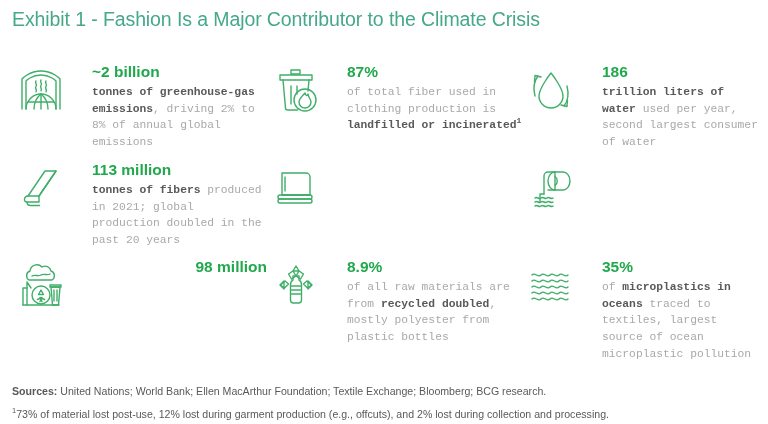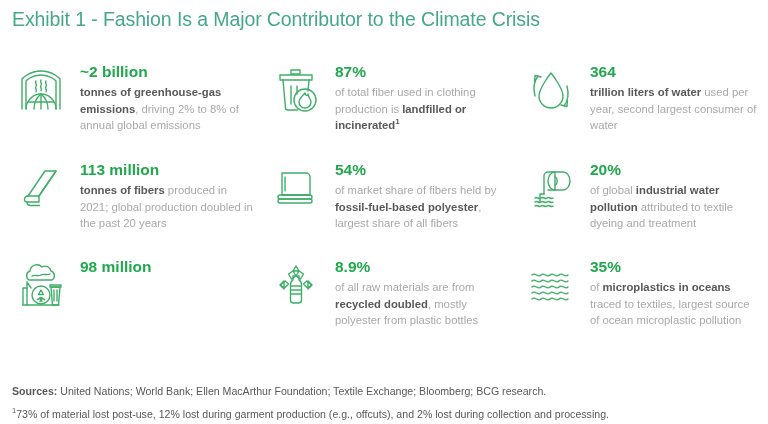--- a/index.html
+++ b/index.html
@@ -35,21 +35,22 @@
     left: 12px;
     top: 62px;
     width: 748px;
     display: grid;
     grid-template-columns: 255px 255px 238px;
     grid-template-rows: 98px 97px 100px;
   }
   .stat {
     display: flex;
     align-items: flex-start;
-    gap: 10px;
+    gap: 22px;
+    justify-content: space-between;
   }
   .stat-icon {
     width: 58px;
     min-width: 58px;
     height: 58px;
     display: flex;
     align-items: flex-start;
     justify-content: center;
     padding-top: 2px;
     box-sizing: border-box;
@@ -66,20 +67,21 @@
     color: #21a84d;
     line-height: 1.18;
     margin-bottom: 3px;
     white-space: nowrap;
   }
   .stat-text {
     font-size: 11.3px;
     line-height: 1.47;
     color: #a7a9ac;
     max-width: 175px;
+    font-family: Liberation Mono, monospace;
   }
   .stat-text .em {
     color: #58595b;
     font-weight: bold;
   }
   .stat-text sup {
     font-size: 8px;
     vertical-align: super;
     line-height: 0;
   }
@@ -158,21 +160,21 @@
       <div class="stat-icon">
         <svg width="52" height="52" viewBox="0 0 52 52" fill="none" stroke="#3fae68" stroke-width="1.4" stroke-linecap="round" stroke-linejoin="round">
           <path d="M26 9 C26 9 38 24 38 32 a12 12 0 0 1 -24 0 C14 24 26 9 26 9 z"></path>
           <path d="M10 32 C8 24 9 17 13 12"></path>
           <path d="M9.5 18 L10 11.5 L16 13"></path>
           <path d="M42 22 c2 8 1 15 -3 20"></path>
           <path d="M42.5 36 L42 42.5 L36 41"></path>
         </svg>
       </div>
       <div class="stat-body">
-        <div class="stat-figure">364</div>
+        <div class="stat-figure">186</div>
         <div class="stat-text"><span class="em">trillion liters of water</span><span> used per year, second largest consumer of water</span></div>
       </div>
     </div>
 
     <div class="stat">
       <div class="stat-icon">
         <svg width="52" height="52" viewBox="0 0 52 52" fill="none" stroke="#3fae68" stroke-width="1.4" stroke-linecap="round" stroke-linejoin="round">
           <path d="M13 34 L30 9 h11 L24 34 z"></path>
           <path d="M24 34 L41 9"></path>
           <path d="M13 34 c-4 0 -5 6 -1 6 h12 l0 -6"></path>
@@ -187,43 +189,35 @@
 
     <div class="stat">
       <div class="stat-icon">
         <svg width="52" height="52" viewBox="0 0 52 52" fill="none" stroke="#3fae68" stroke-width="1.4" stroke-linecap="round" stroke-linejoin="round">
           <path d="M12 11 h24 a4 4 0 0 1 4 4 v18 h-28 z"></path>
           <path d="M12 33 h28"></path>
           <path d="M10 33 h30 a2 2 0 0 1 0 4 h-30 a2 2 0 0 1 0 -4 z"></path>
           <path d="M10 37 h30 a2 2 0 0 1 0 4 h-30 a2 2 0 0 1 0 -4 z"></path>
           <path d="M15 15 v14"></path>
         </svg>
-      </div>
-      <div class="stat-body">
-        <div class="stat-figure">54%</div>
-        <div class="stat-text"><span>of market share of fibers held by </span><span class="em">fossil-fuel-based polyester</span><span>, largest share of all fibers</span></div>
       </div>
     </div>
 
     <div class="stat">
       <div class="stat-icon">
         <svg width="52" height="52" viewBox="0 0 52 52" fill="none" stroke="#3fae68" stroke-width="1.4" stroke-linecap="round" stroke-linejoin="round">
           <path d="M30 10 h8 a7 9 0 0 1 0 18 h-8"></path>
           <path d="M30 10 a7 9 0 0 0 0 18"></path>
           <path d="M30 14.5 a4 5 0 0 1 0 9"></path>
           <path d="M23 28 h7 v-18 h-7 a4 4 0 0 0 -4 4 v18"></path>
           <path d="M19 32 h-4 v8"></path>
           <path d="M10 36 c2 -2 4 2 6 0 c2 -2 4 2 6 0 c2 -2 4 2 6 0"></path>
           <path d="M10 40 c2 -2 4 2 6 0 c2 -2 4 2 6 0 c2 -2 4 2 6 0"></path>
           <path d="M10 44 c2 -2 4 2 6 0 c2 -2 4 2 6 0 c2 -2 4 2 6 0"></path>
         </svg>
-      </div>
-      <div class="stat-body">
-        <div class="stat-figure">20%</div>
-        <div class="stat-text"><span>of global </span><span class="em">industrial water pollution</span><span> attributed to textile dyeing and treatment</span></div>
       </div>
     </div>
 
     <div class="stat">
       <div class="stat-icon">
         <svg width="52" height="52" viewBox="0 0 52 52" fill="none" stroke="#3fae68" stroke-width="1.4" stroke-linecap="round" stroke-linejoin="round">
           <path d="M14 21 a5 5 0 0 1 1 -9 a7 7 0 0 1 12 -4 a6 6 0 0 1 9 4 a5 5 0 0 1 1 9 z"></path>
           <path d="M17 17 c3 -2 6 1 9 -1 c3 -2 6 1 9 -1"></path>
           <path d="M8 46 v-17 h4 v17"></path>
           <path d="M12 29 l0 -6 l4 6"></path>

